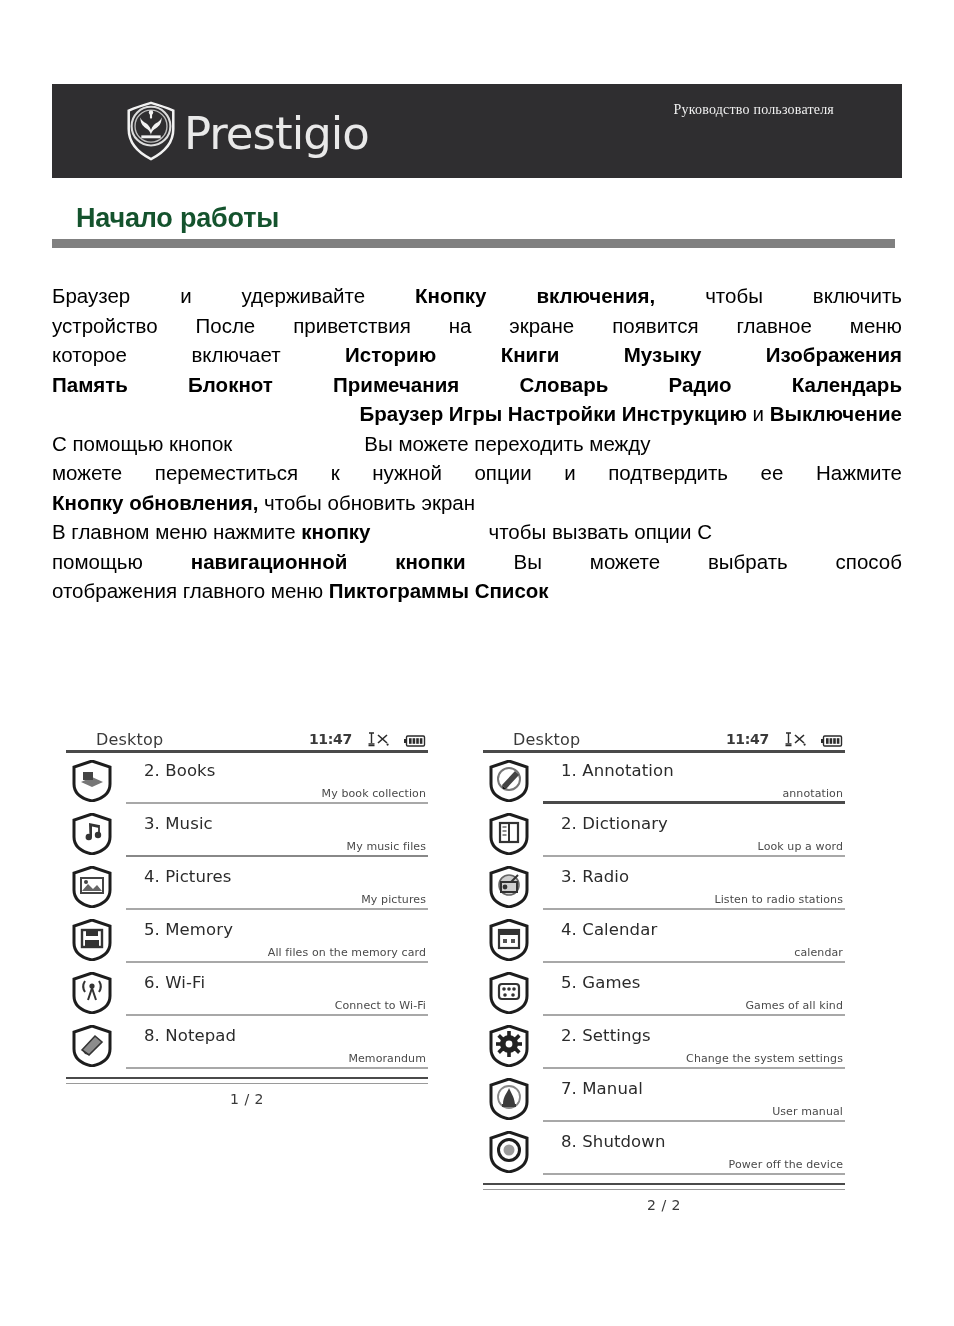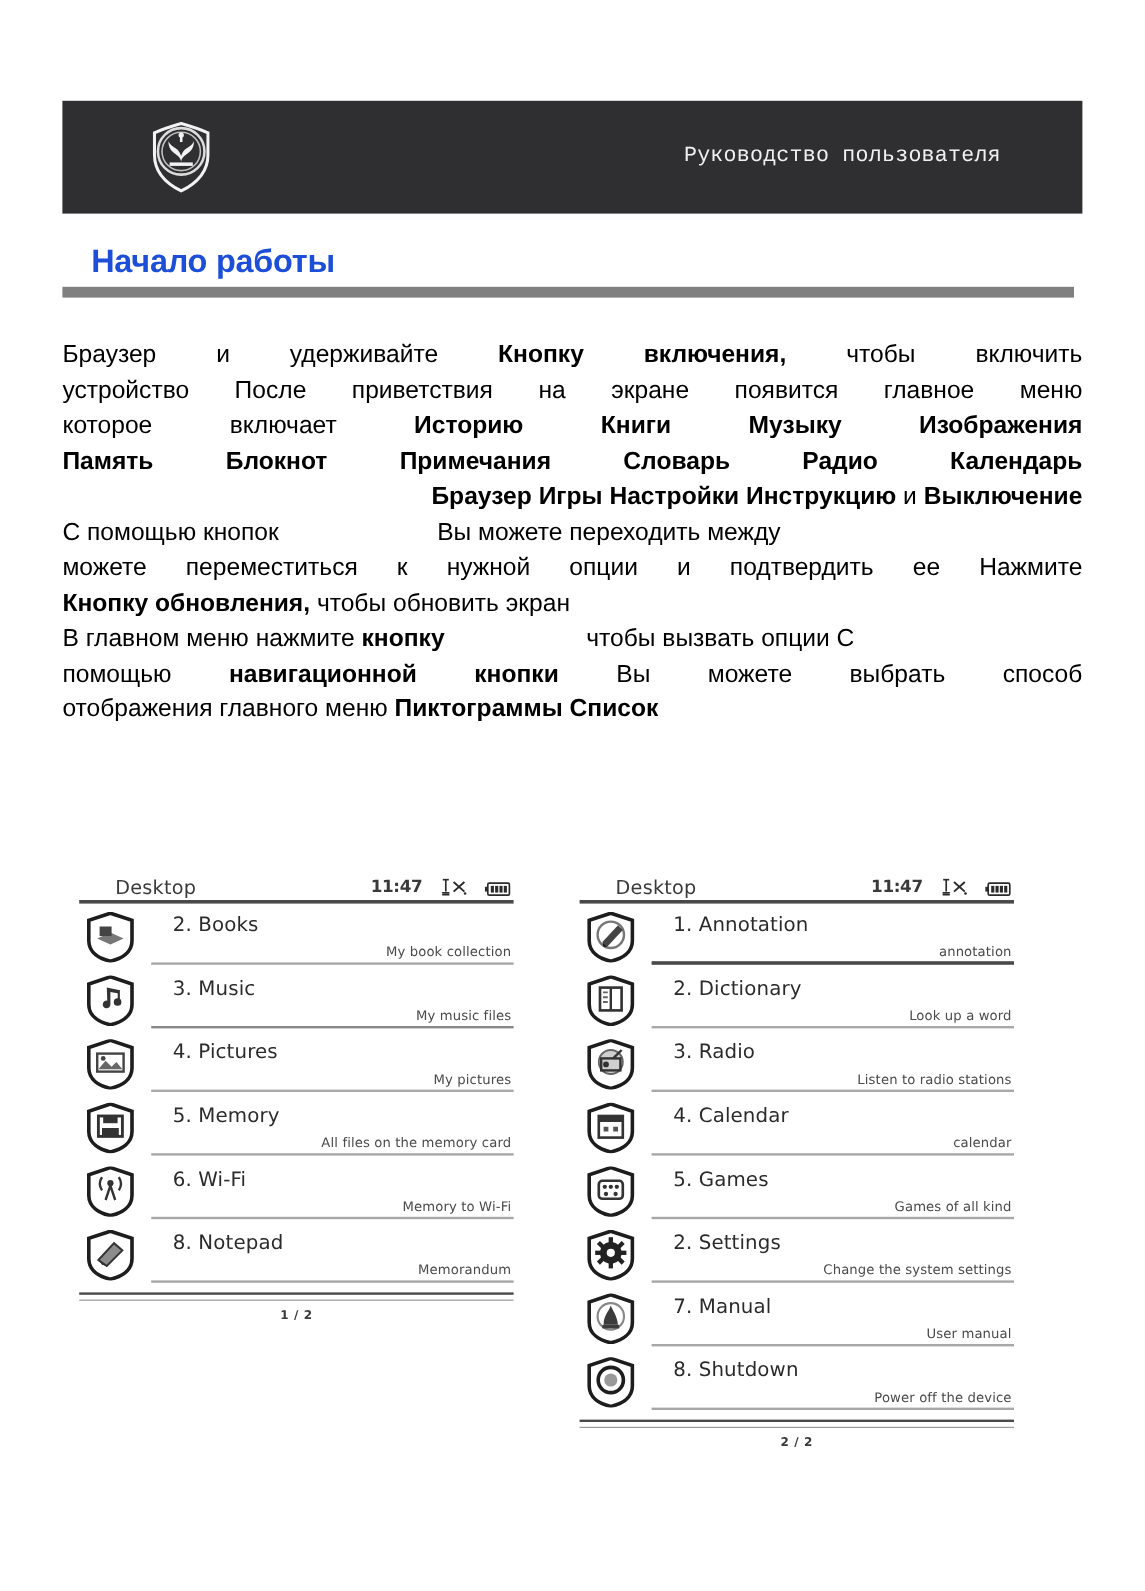--- a/index.html
+++ b/index.html
@@ -46,37 +46,36 @@
     color: #e9e9e9;
     margin-left: 2px;
     line-height: 1;
     position: relative;
     top: 2px;
   }
   #header-manual-label {
     position: absolute;
     right: 68px;
     top: 18px;
-    font-size: 18px;
+    font-size: 14px;
     color: #f0f0f0;
-    font-family: Liberation Mono, monospace;
+    font-family: Liberation Serif, serif;
     letter-spacing: 0.2px;
-    margin-top: 18px;
   }
 
   
   #section-title {
     position: absolute;
     left: 76px;
     top: 203px;
     font-family: "Liberation Sans", sans-serif;
     font-weight: bold;
     font-size: 27px;
     letter-spacing: -0.2px;
-    color: #1d4ed8;
+    color: #14532d;
   }
   #title-rule {
     position: absolute;
     left: 52px;
     top: 239px;
     width: 843px;
     height: 9px;
     background: #808080;
   }
 
@@ -187,41 +186,42 @@
   .menu-row.accent .menu-underline { background: #888888; }
 
   .device-footer-rule {
     height: 4px;
     border-top: 2px solid #4a4a4a;
     border-bottom: 1px solid #9a9a9a;
     margin-top: 4px;
   }
   .device-pager {
     text-align: center;
-    font-size: 10px;
-    font-weight: bold;
+    font-size: 14px;
+    font-weight: normal;
     color: #3a3a3a;
     margin-top: 7px;
     letter-spacing: 0.5px;
   }
 </style>
 </head>
 <body>
 
 <div id="header-band">
   <div id="brand-block">
     <svg id="brand-logo-mark" viewBox="0 0 64 64">
       <path d="M32 3 C18 7 9 11 9 11 L9 30 C9 46 20 55 32 61 C44 55 55 46 55 30 L55 11 C55 11 46 7 32 3 Z" fill="none" stroke="#f2f2f2" stroke-width="2.6"></path>
       <circle cx="32" cy="27" r="20" fill="none" stroke="#dcdcdc" stroke-width="2.2"></circle>
       <circle cx="32" cy="27" r="16.5" fill="none" stroke="#bdbdbd" stroke-width="1.4"></circle>
       <path d="M32 14 L32 19" stroke="#f2f2f2" stroke-width="2.2" fill="none"></path>
       <circle cx="32" cy="13" r="2.3" fill="#f2f2f2"></circle>
       <path d="M21 18 C21 30 31 28 32 36 C33 28 43 30 43 18 C40 25 35 22 32 31 C29 22 24 25 21 18 Z" fill="#f2f2f2"></path>
       <rect x="22" y="36.5" width="20" height="3" fill="#f2f2f2"></rect>
     </svg>
+    <span id="brand-wordmark">Prestigio</span>
   </div>
   <div id="header-manual-label">Руководство пользователя</div>
 </div>
 
 <div id="section-title">Начало работы</div>
 <div id="title-rule"></div>
 
 <div id="body-copy">
   <p class="just"><span>Браузер и удерживайте </span><b>Кнопку включения,</b><span> чтобы включить</span></p>
   <p class="just">устройство  После приветствия на экране появится главное меню</p>
@@ -308,21 +308,21 @@
 
   <div class="menu-row">
     <svg class="menu-icon" viewBox="0 0 40 42">
       <path d="M20 1 L38 7 L38 24 C38 34 29 39 20 41 C11 39 2 34 2 24 L2 7 Z" fill="#ffffff" stroke="#1d1d1d" stroke-width="3"></path>
       <circle cx="20" cy="14" r="2.6" fill="#333"></circle>
       <path d="M20 16 L16 28 M20 16 L24 28" stroke="#333" stroke-width="2" fill="none"></path>
       <path d="M13 9 a10 10 0 0 0 0 11" stroke="#333" stroke-width="2" fill="none"></path>
       <path d="M27 9 a10 10 0 0 1 0 11" stroke="#333" stroke-width="2" fill="none"></path>
     </svg>
     <span class="menu-label">6. Wi-Fi</span>
-    <span class="menu-desc">Memory to Wi-Fi</span>
+    <span class="menu-desc">Connect to Wi-Fi</span>
     <span class="menu-underline"></span>
   </div>
 
 
   <div class="menu-row">
     <svg class="menu-icon" viewBox="0 0 40 42">
       <path d="M20 1 L38 7 L38 24 C38 34 29 39 20 41 C11 39 2 34 2 24 L2 7 Z" fill="#ffffff" stroke="#1d1d1d" stroke-width="3"></path>
       <path d="M10 25 L23 11 L30 17 L17 30 Z" fill="#8c8c8c" stroke="#333" stroke-width="1.6"></path>
       <path d="M10 25 L13 29 L17 30 Z" fill="#333"></path>
     </svg>

